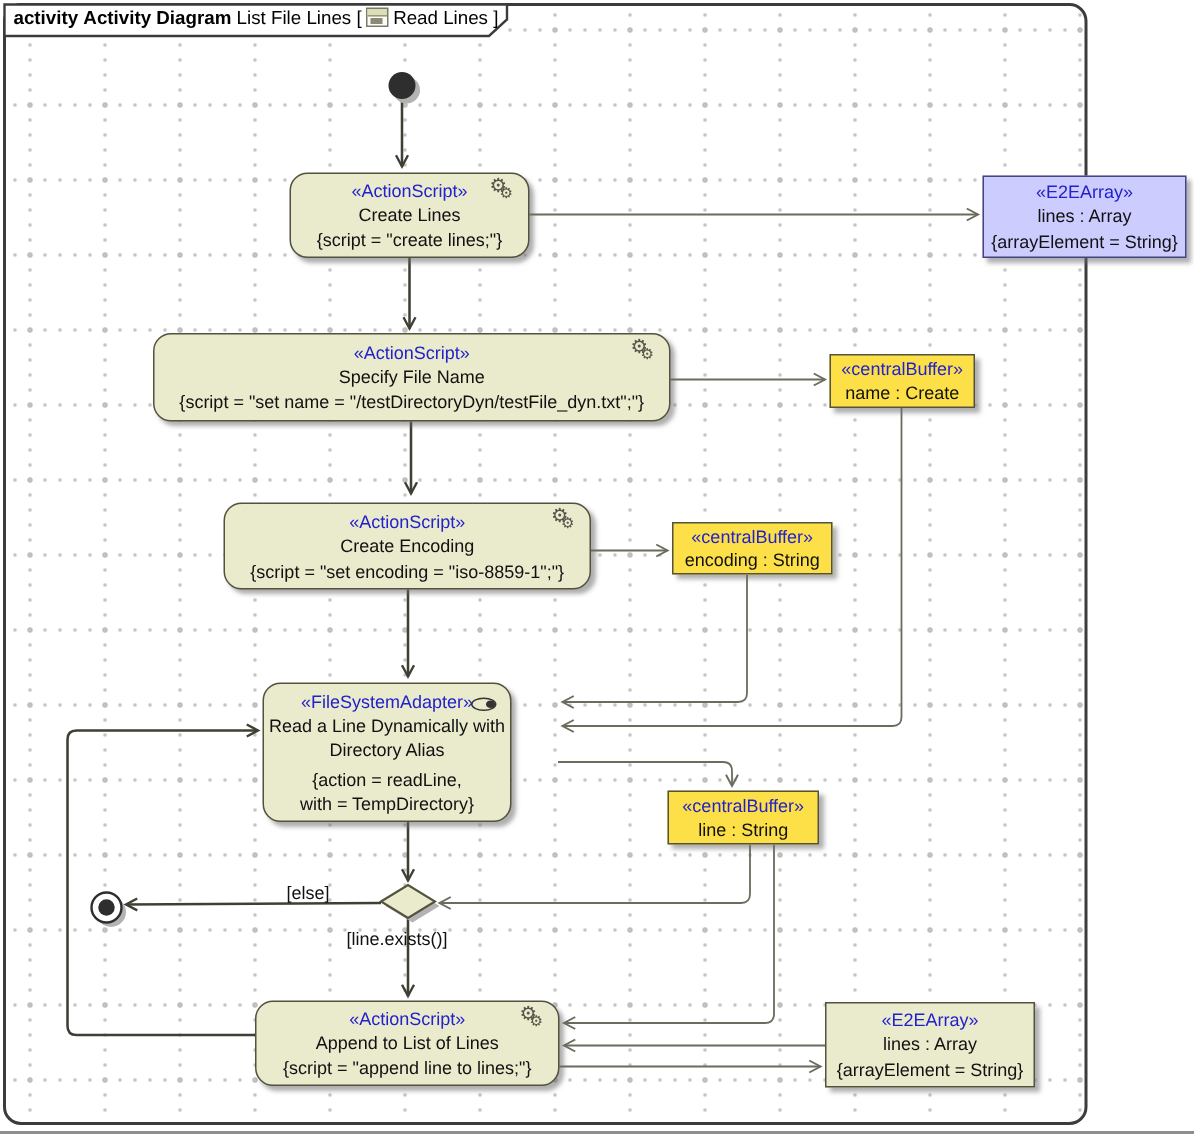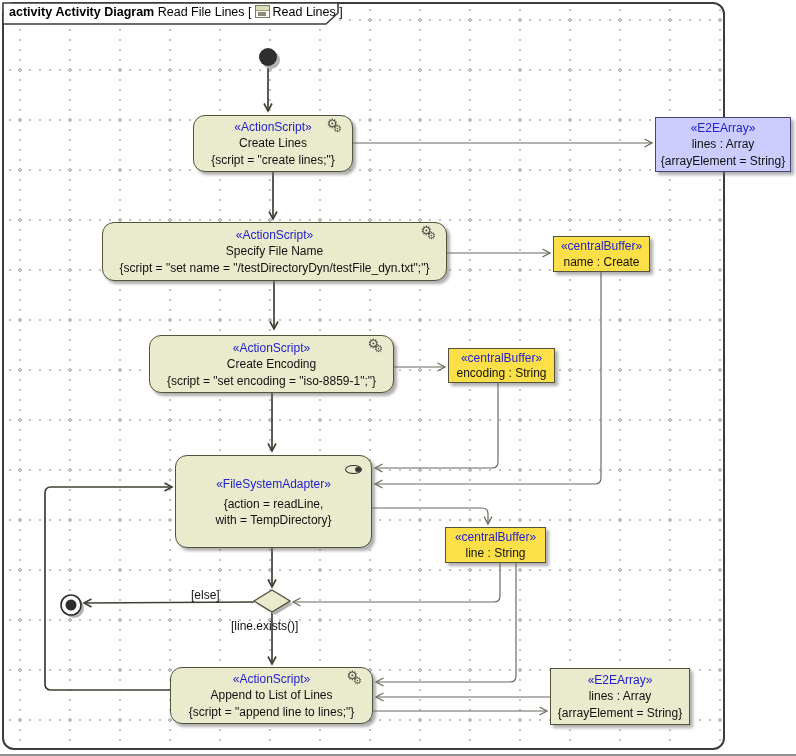--- a/index.html
+++ b/index.html
@@ -96,21 +96,21 @@
   <circle cx="268" cy="57" r="9" fill="#2e2e2e"></circle>
 
   <path d="M257,604 L275,593 L293,604 L275,615 Z" fill="#b3b3b3"></path>
   <path d="M254,601 L272,590 L290,601 L272,612 Z" fill="#EAEACD" stroke="#52523E" stroke-width="1.4"></path>
 
   <circle cx="74" cy="608" r="10" fill="#b3b3b3"></circle>
   <circle cx="71" cy="605" r="10" fill="#ffffff" stroke="#2e2e2e" stroke-width="1.6"></circle>
   <circle cx="71" cy="605" r="5.5" fill="#2e2e2e"></circle>
 </svg>
 
-<div class="titlebar"><span class="b">activity</span><span> </span><span class="b">Activity Diagram</span><span> </span><span>Read File Lines [</span><span class="dicon"></span><span>Read Lines ]</span></div>
+<div class="titlebar"><span class="b">activity</span><span> </span><span class="b">Activity Diagram</span><span> </span><span>List File Lines [</span><span class="dicon"></span><span>Read Lines ]</span></div>
 
 <div class="node action" style="left:193px;top:115px;width:160px;height:57px">
   <span class="gears"><span class="g1">⚙</span><span class="g2">⚙</span></span>
   <div class="st">«ActionScript»</div>
   <div class="nm">Create Lines</div>
   <div class="sp">{script = "create lines;"}</div>
 </div>
 
 <div class="node array-blue" style="left:655px;top:117px;width:136px;height:55px">
   <div class="st">«E2EArray»</div>
@@ -135,23 +135,24 @@
   <div class="st">«ActionScript»</div>
   <div class="nm">Create Encoding</div>
   <div class="sp">{script = "set encoding = "iso-8859-1";"}</div>
 </div>
 
 <div class="node buffer" style="left:448px;top:348px;width:107px;height:35px;line-height:15px">
   <div class="st">«centralBuffer»</div>
   <div class="nm">encoding : String</div>
 </div>
 
-<div class="node action" style="left:175px;top:455px;width:197px;height:93px">
+<div class="node action" style="left:175px;top:455px;width:166px;height:93px">
   <span class="adapter"></span>
   <div class="st">«FileSystemAdapter»</div>
+  <div class="nm" style="width:170px">Read a Line Dynamically with Directory Alias</div>
   <div class="sp" style="margin-top:4px">{action = readLine,</div>
   <div class="sp" style="margin-top:0">with = TempDirectory}</div>
 </div>
 
 <div class="node buffer" style="left:445px;top:527px;width:101px;height:36px">
   <div class="st">«centralBuffer»</div>
   <div class="nm">line : String</div>
 </div>
 
 <div class="node action" style="left:170px;top:667px;width:203px;height:57px">

